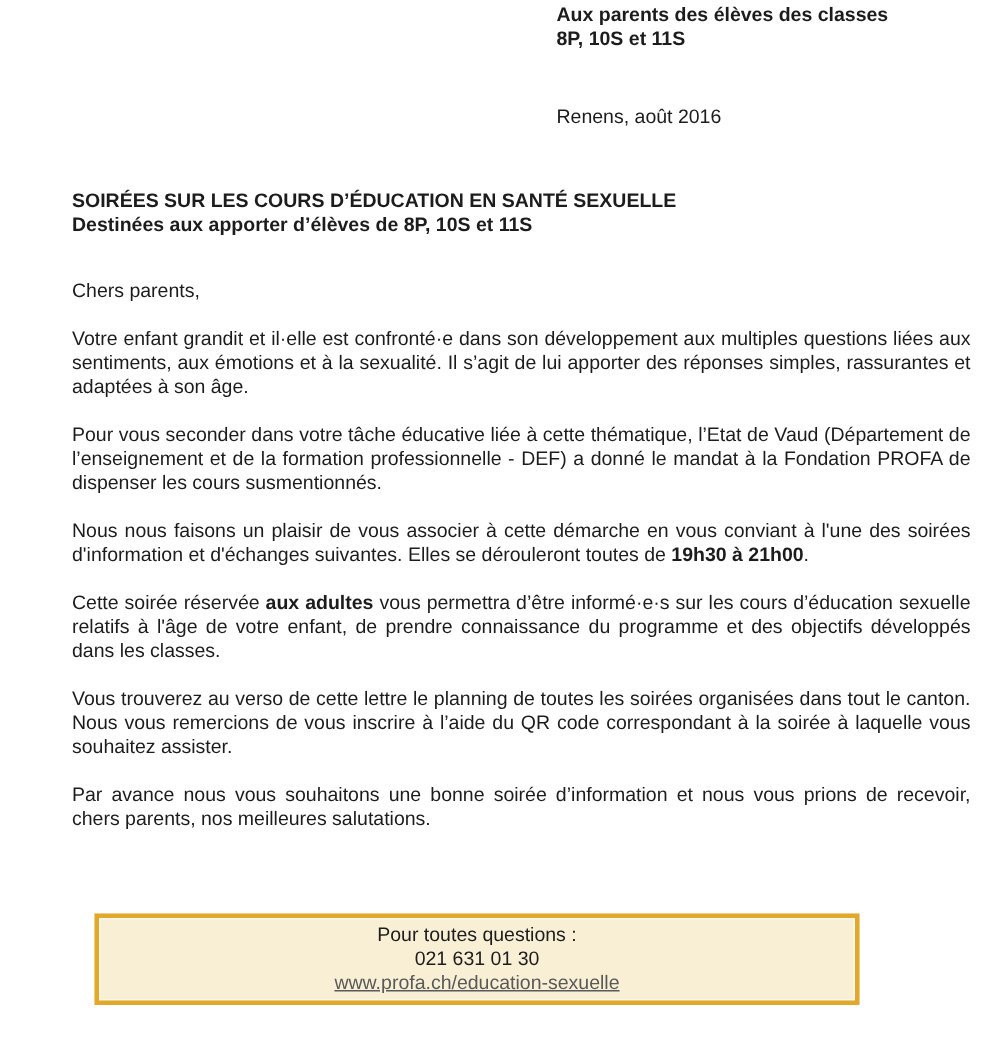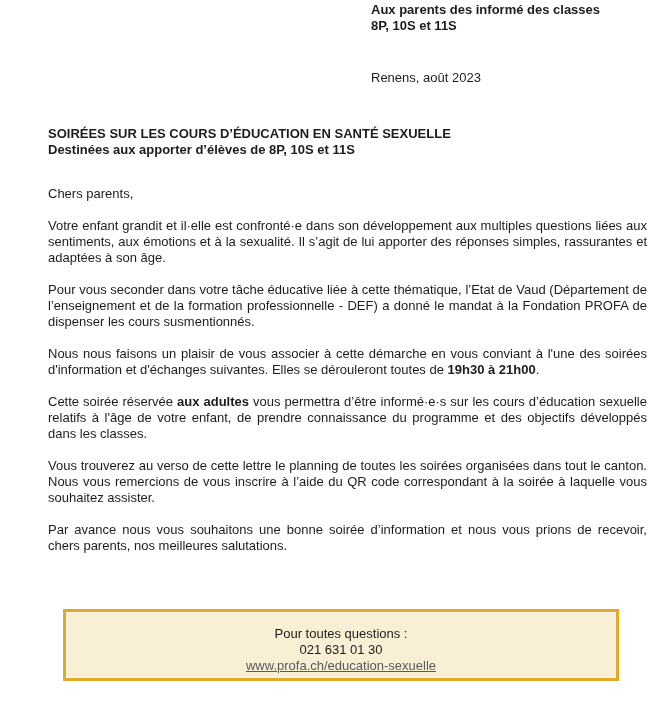--- a/index.html
+++ b/index.html
@@ -44,45 +44,45 @@
   .letter-body p b { font-weight: bold; }
   .signature {
     position: absolute;
     left: 371px;
     top: 563px;
   }
   .contact-box {
     position: absolute;
     left: 63px;
     top: 609px;
-    width: 556px;
+    width: 510px;
     border: 3px solid var(--box-border, #E2A52B);
     background: var(--box-bg, #F9EFD6);
     box-shadow: inset 0 0 0 1px rgba(255,255,255,0.55);
     text-align: center;
-    padding: 14px 0 4px 0;
+    padding: 3px 0 4px 0;
   }
   .contact-box div { line-height: 16px; }
   .contact-link {
     color: var(--link-color, #595959);
     text-decoration: underline;
     cursor: pointer;
   }
 </style>
 </head>
 <body>
 
 <div class="page">
 
   <div class="recipient-block">
-    <div>Aux parents des informé des classes</div>
+    <div>Aux parents des élèves des classes</div>
     <div>8P, 10S et 11S</div>
   </div>
 
-  <div class="letter-date">Renens, août 2023</div>
+  <div class="letter-date">Renens, août 2016</div>
 
   <div class="letter-body">
     <div class="title-block">
       <div>SOIRÉES SUR LES COURS D’ÉDUCATION EN SANTÉ SEXUELLE</div>
       <div>Destinées aux apporter d’élèves de 8P, 10S et 11S</div>
     </div>
 
     <div class="salutation">Chers parents,</div>
 
     <p>Votre enfant grandit et il·elle est confronté·e dans son développement aux multiples questions liées aux sentiments, aux émotions et à la sexualité. Il s’agit de lui apporter des réponses simples, rassurantes et adaptées à son âge.</p>

